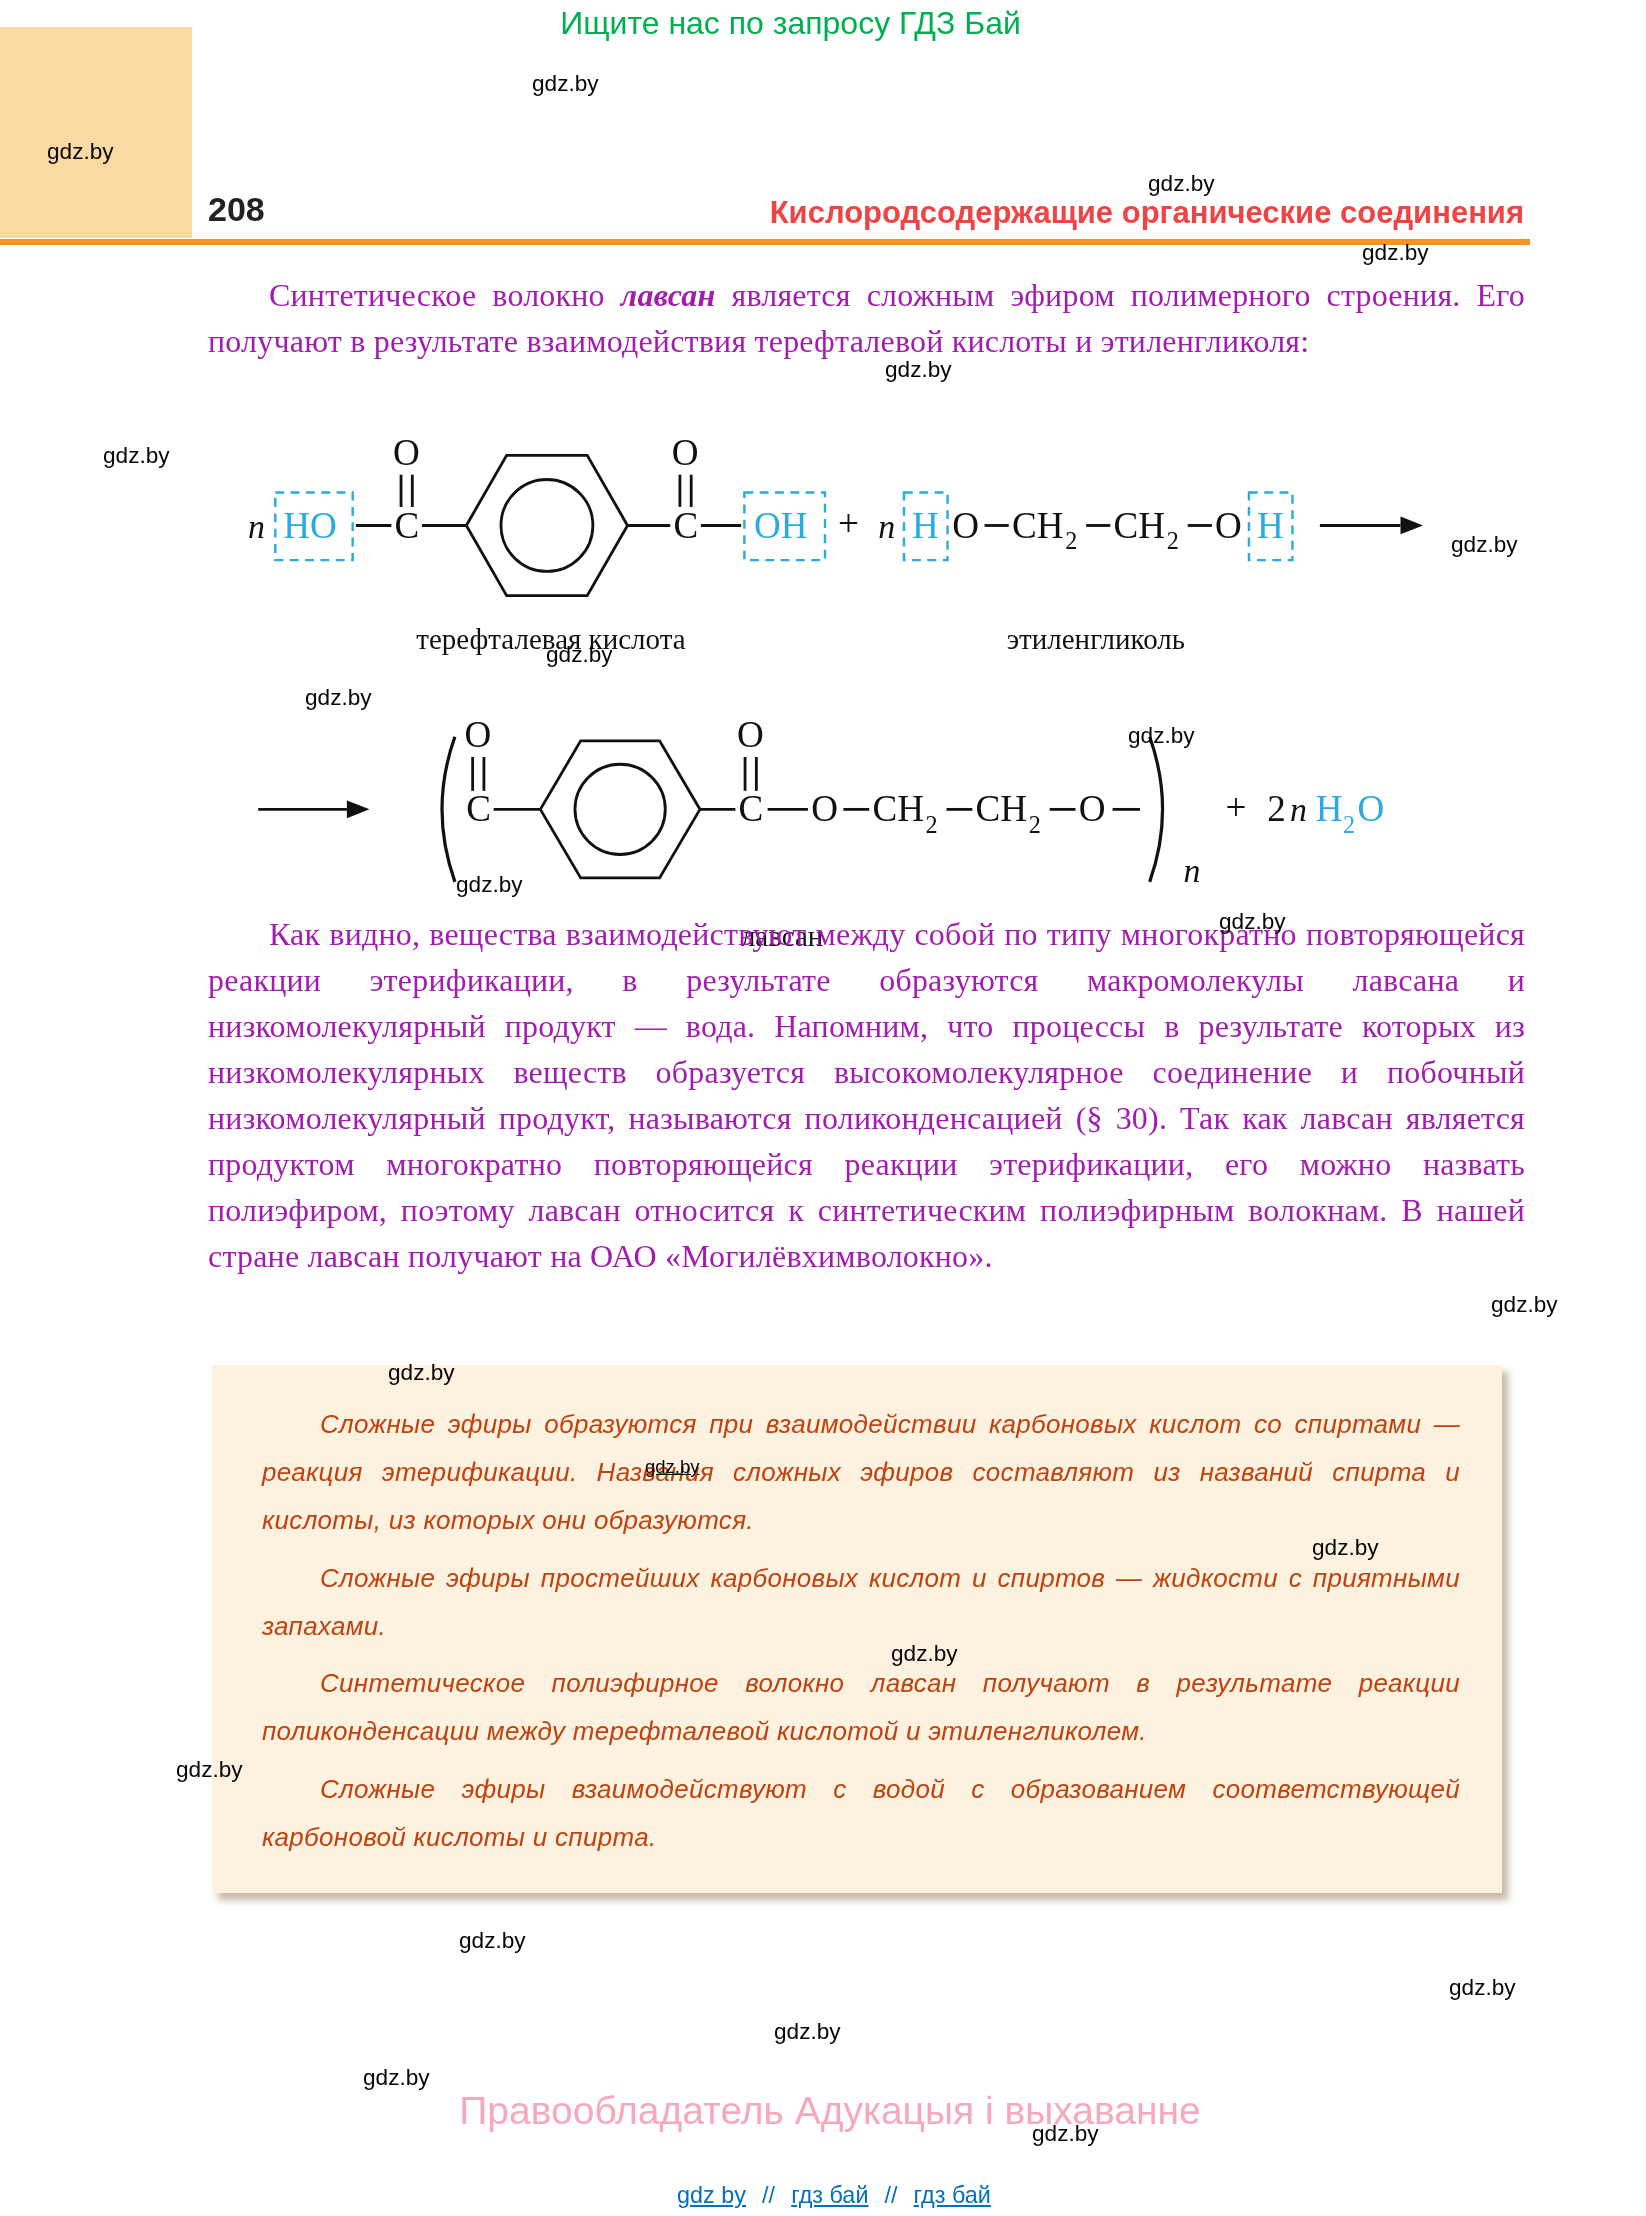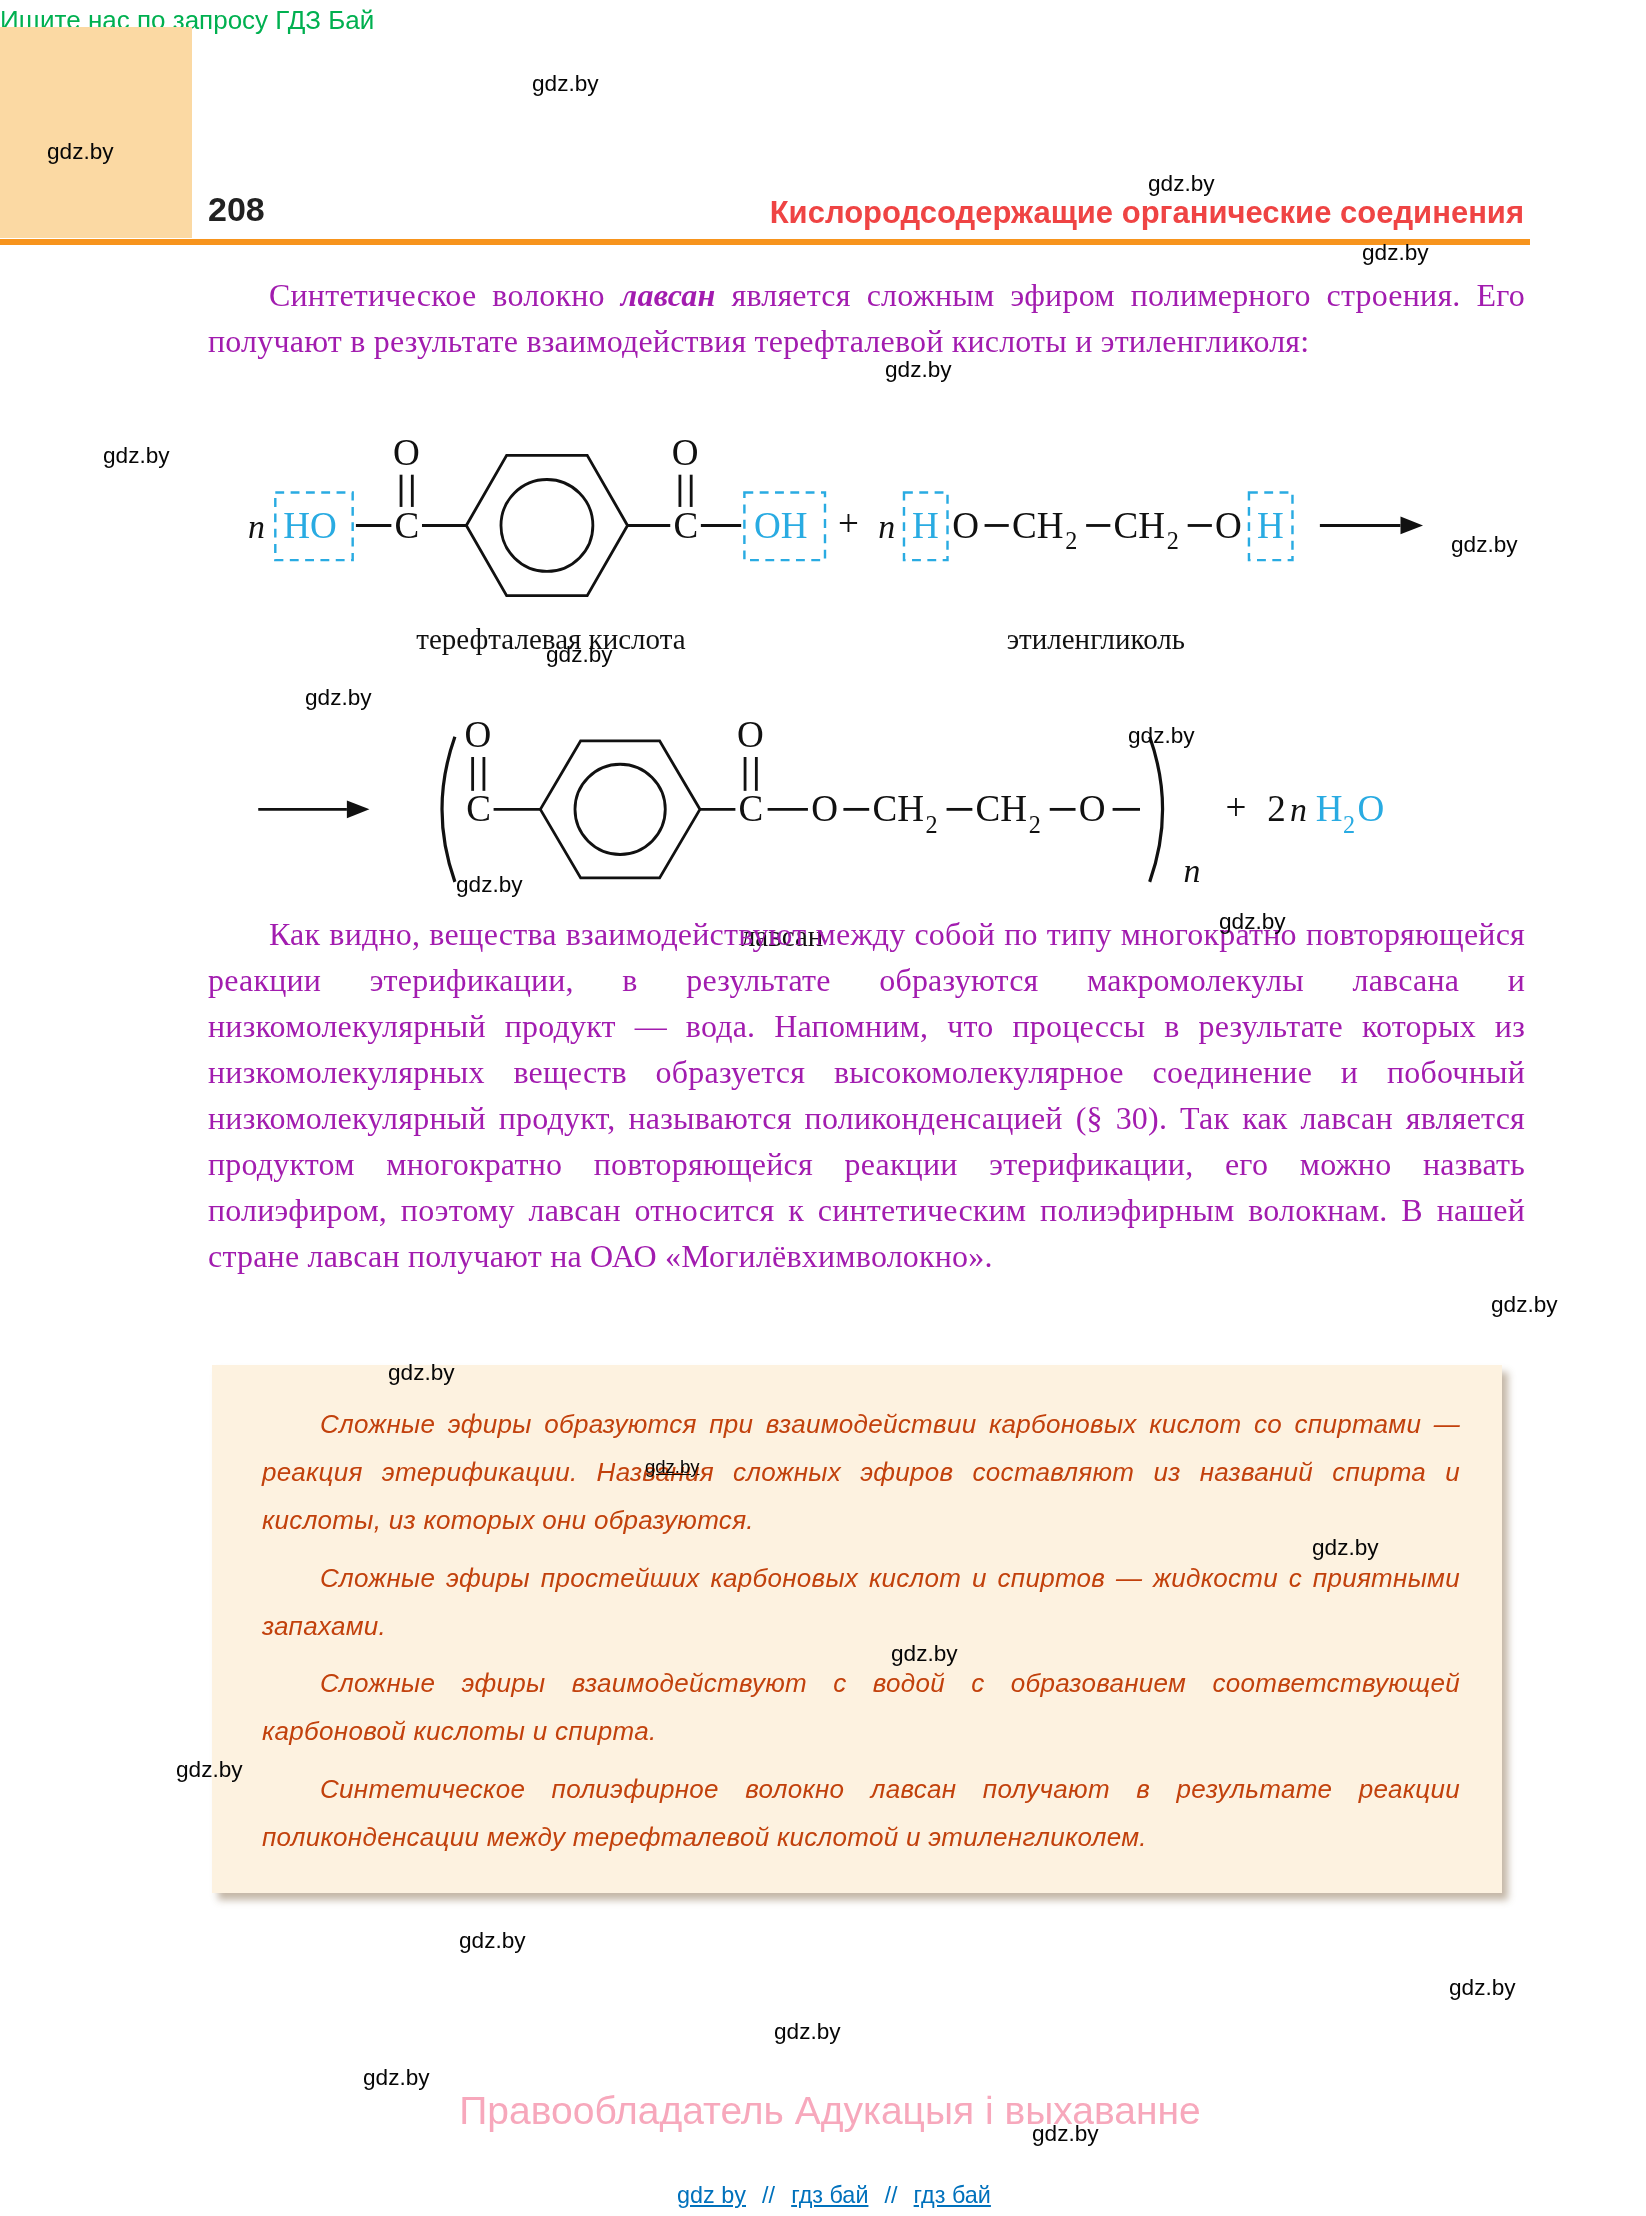--- a/index.html
+++ b/index.html
@@ -10,22 +10,22 @@
     --green:#00b050;
     --pink:#f7a8bc;
     --link_blue:#0071bc;
   }
   html,body{margin:0;padding:0;}
   body{
     width:1647px;height:2216px;position:relative;background:#ffffff;
     font-family:"Liberation Serif",serif;color:#141414;overflow:hidden;
   }
   .banner{
-    position:absolute;top:4.8px;left:0;width:1581px;
-    font-family:"Liberation Sans",sans-serif;font-size:26px;color:var(--green);
+    position:absolute;top:4.8px;left:0;width:1581px;text-align:center;
+    font-family:"Liberation Sans",sans-serif;font-size:32px;color:var(--green);
   }
   .orange-block{position:absolute;left:0;top:27px;width:192px;height:211px;background:var(--block_orange);}
   .rule{position:absolute;left:0;top:239px;width:1530px;height:5.6px;background:var(--accent_orange);}
   .page-number{
     position:absolute;left:208px;top:190px;
     font-family:"Liberation Sans",sans-serif;font-weight:700;font-size:34px;color:#222;
   }
   .chapter-title{
     position:absolute;right:123px;top:195px;
     font-family:"Liberation Sans",sans-serif;font-weight:700;font-size:31px;color:#ef4444;white-space:nowrap;
@@ -169,22 +169,22 @@
   <text class="sub atom-cyan" x="1386" y="151">2</text>
   <text class="atom atom-cyan" x="1404" y="137">O</text>
   <text class="chem-label" x="690" y="292">лавсан</text>
 </svg>
 
 <div class="para" id="body-para">Как видно, вещества взаимодействуют между собой по типу многократно повторяющейся реакции этерификации, в результате образуются макромолекулы лавсана и низкомолекулярный продукт — вода. Напомним, что процессы в результате которых из низкомолекулярных веществ образуется высокомолекулярное соединение и побочный низкомолекулярный продукт, называются поликонденсацией (§ 30). Так как лавсан является продуктом многократно повторяющейся реакции этерификации, его можно назвать полиэфиром, поэтому лавсан относится к синтетическим полиэфирным волокнам. В нашей стране лавсан получают на ОАО «Могилёвхимволокно».</div>
 
 <div class="infobox">
   <p>Сложные эфиры образуются при взаимодействии карбоновых кислот со спиртами — реакция этерификации. Названия сложных эфиров составляют из названий спирта и кислоты, из которых они образуются.</p>
   <p>Сложные эфиры простейших карбоновых кислот и спиртов — жидкости с приятными запахами.</p>
+  <p>Синтетическое полиэфирное волокно лавсан получают в результате реакции поликонденсации между терефталевой кислотой и этиленгликолем.</p>
   <p>Сложные эфиры взаимодействуют с водой с образованием соответствующей карбоновой кислоты и спирта.</p>
-  <p>Синтетическое полиэфирное волокно лавсан получают в результате реакции поликонденсации между терефталевой кислотой и этиленгликолем.</p>
 </div>
 
 <div class="copyright">Правообладатель Адукацыя і выхаванне</div>
 
 <div class="links">
   <span class="link">gdz by</span>
   <span class="sep">//</span>
   <span class="link">гдз бай</span>
   <span class="sep">//</span>
   <span class="link">гдз бай</span>

